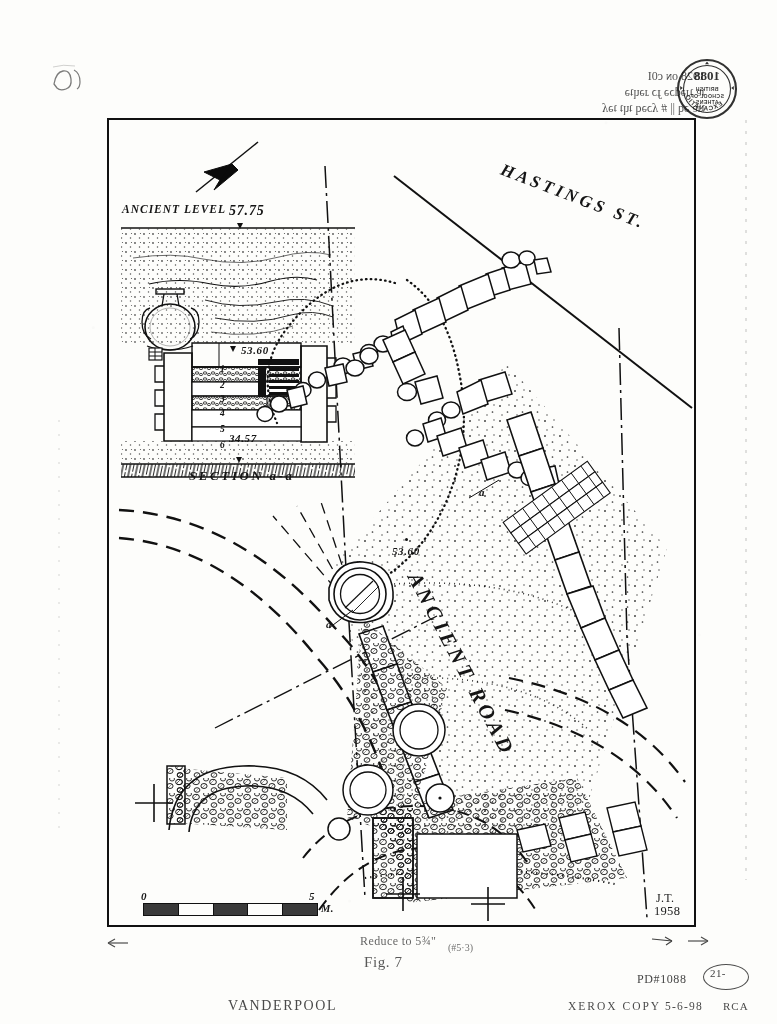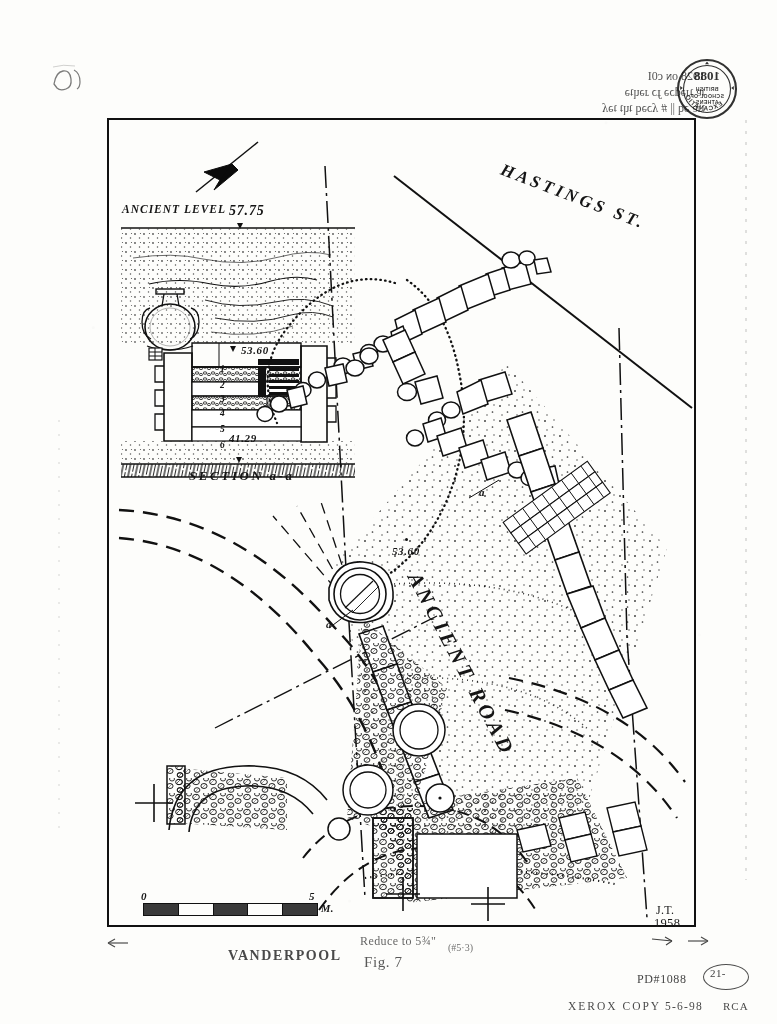--- a/index.html
+++ b/index.html
@@ -42,21 +42,21 @@
   #stamp{position:absolute;left:676px;top:58px;width:62px;height:62px;
      transform:scaleX(-1);opacity:.86;}
 
   
   #scalebar{position:absolute;left:143px;top:903px;width:173px;height:11px;
      border:1.4px solid #111;display:flex;}
   #scalebar span{flex:1;border-right:1.4px solid #111;}
   #scalebar span:last-child{border-right:none;}
   #scalebar span.fill{background:#3a3a3a;}
 
-  .sig{position:absolute;font-family:"Liberation Serif",serif;color:#1a1a1a;margin-top:12px;}
+  .sig{position:absolute;font-family:"Liberation Serif",serif;color:#1a1a1a;}
 </style>
 </head>
 <body>
 
 <div id="sheet">
 
   <div id="grain"></div>
 
   <svg width="40" height="40" style="left:50px;top:62px;opacity:.55">
     <path class="ink" d="M4,22 q2,-12 9,-13 q7,-1 8,8 q1,8 -5,10 q-6,2 -9,-1 z" stroke-width="1.3" fill="none"></path>
@@ -185,21 +185,21 @@
 
     <line class="ink" x1="6" y1="268" x2="240" y2="268" stroke-width="1.7"></line>
     <rect x="6" y="268" width="234" height="13" fill="url(#bedrock)"></rect>
     <line class="ink" x1="6" y1="281" x2="240" y2="281" stroke-width="1.4"></line>
     <polygon points="121,261 127,261 124,267" fill="#111"></polygon>
   </svg>
 
   <div class="lbl" style="left:122px;top:203px;font-size:11.5px;letter-spacing:1px">ANCIENT LEVEL</div>
   <div class="lbl" style="left:229px;top:203px;font-size:14px;letter-spacing:.8px">57.75</div>
   <div class="lbl" style="left:241px;top:344px;font-size:11px;letter-spacing:.6px">53.60</div>
-  <div class="lbl" style="left:229px;top:432px;font-size:11px;letter-spacing:.6px">41.29</div>
+  <div class="lbl" style="left:229px;top:432px;font-size:11px;letter-spacing:.6px">34.57</div>
   <div class="lbl" style="left:189px;top:468px;font-size:13px;letter-spacing:2.6px">SECTION a-a</div>
 
   <div class="lbl" style="left:220px;top:364px;font-size:9.5px">1</div>
   <div class="lbl" style="left:220px;top:380px;font-size:9.5px">2</div>
   <div class="lbl" style="left:220px;top:394px;font-size:9.5px">3</div>
   <div class="lbl" style="left:220px;top:408px;font-size:9.5px">4</div>
   <div class="lbl" style="left:220px;top:424px;font-size:9.5px">5</div>
   <div class="lbl" style="left:220px;top:440px;font-size:9.5px">6</div>
 
   <svg width="585" height="805" style="left:107px;top:118px">
@@ -447,21 +447,21 @@
     <span class="fill"></span>
     <span></span>
     <span class="fill"></span>
     <span></span>
     <span class="fill"></span>
   </div>
 
   <div class="sig" style="left:656px;top:891px;font-size:12px;letter-spacing:.3px">J.T.</div>
   <div class="sig" style="left:654px;top:904px;font-size:12.5px;letter-spacing:.3px">1958</div>
 
-  <div class="hand" style="left:228px;top:948px;font-size:14px;letter-spacing:1.6px;font-variant:small-caps;font-weight:bold;">VANDERPOOL</div>
+  <div class="hand" style="left:228px;top:998px;font-size:14px;letter-spacing:1.6px;font-variant:small-caps;">VANDERPOOL</div>
 
   <svg width="26" height="14" style="left:104px;top:936px;opacity:.75">
     <line class="ink" x1="24" y1="7" x2="4" y2="7" stroke-width="1.2"></line>
     <path d="M4,7 l7,-4 M4,7 l7,4" stroke="#111" stroke-width="1.2" fill="none"></path>
   </svg>
   <svg width="26" height="14" style="left:686px;top:934px;opacity:.75">
     <line class="ink" x1="2" y1="7" x2="22" y2="7" stroke-width="1.2"></line>
     <path d="M22,7 l-7,-4 M22,7 l-7,4" stroke="#111" stroke-width="1.2" fill="none"></path>
   </svg>
   <svg width="30" height="16" style="left:650px;top:933px;opacity:.8">

